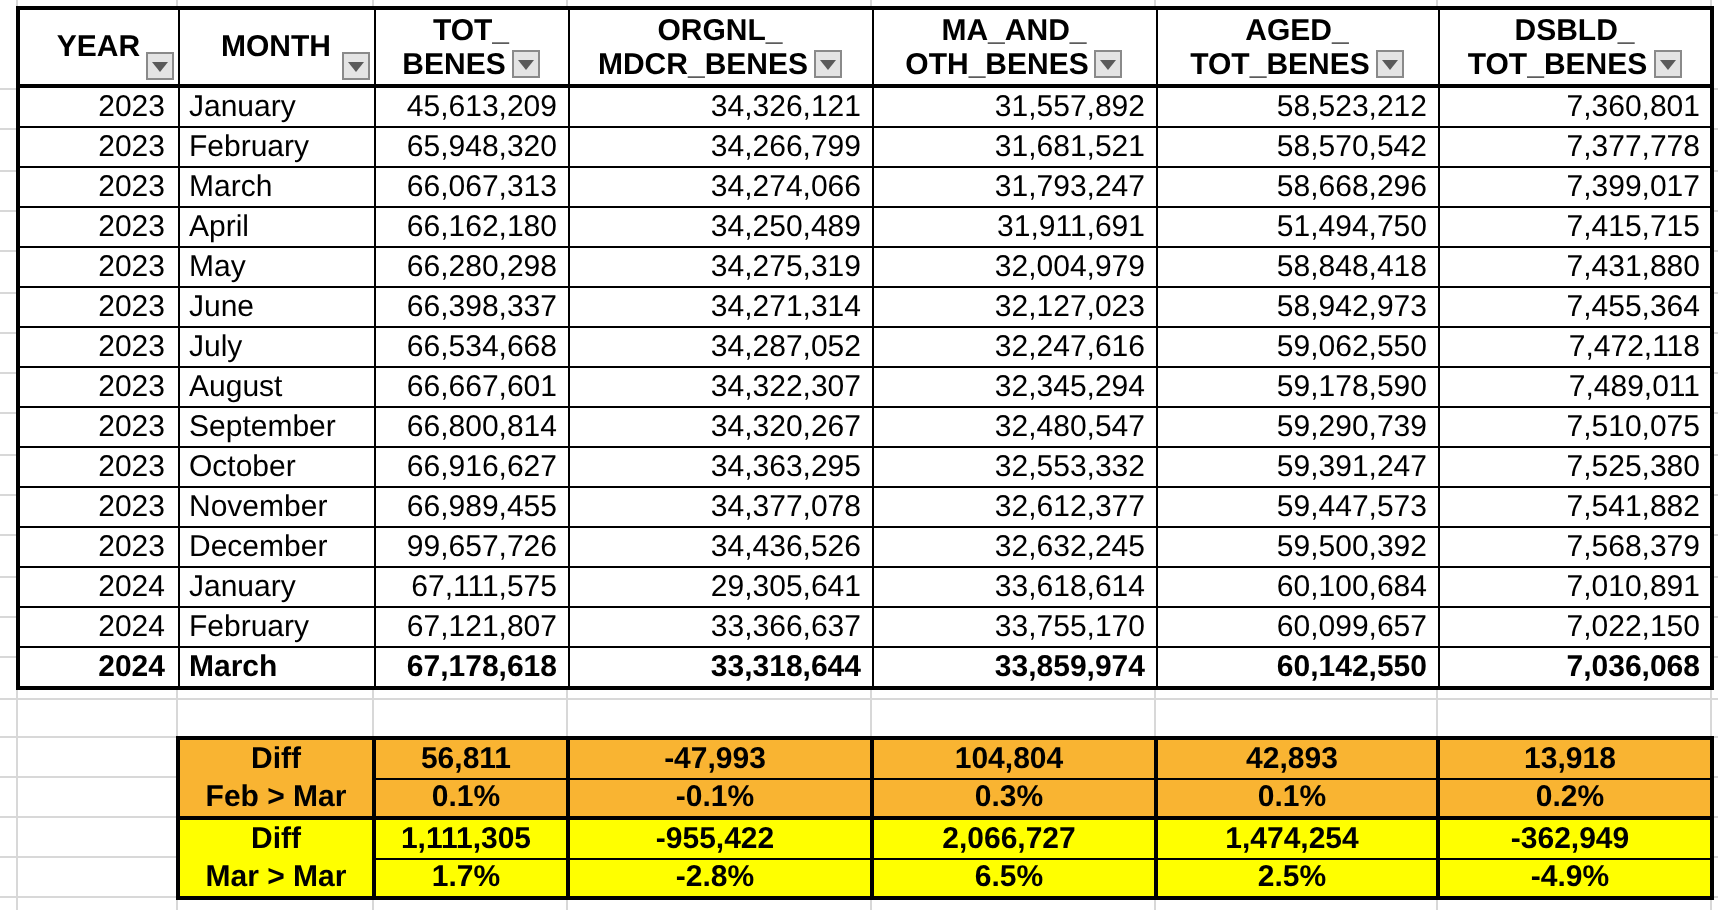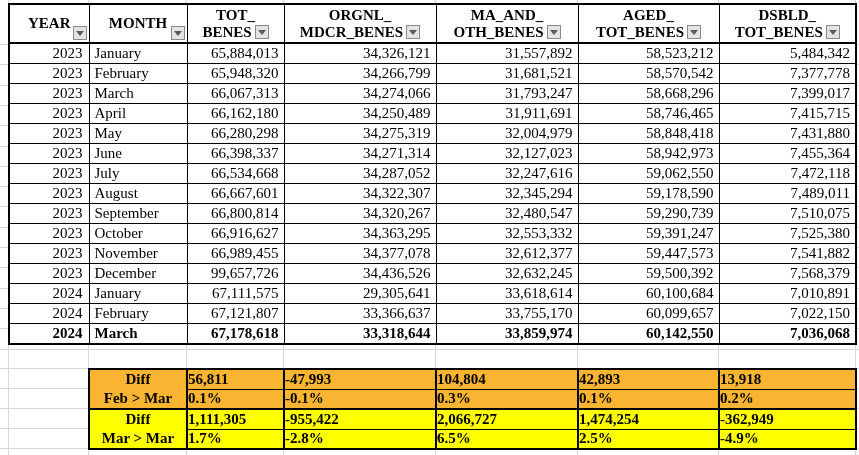--- a/index.html
+++ b/index.html
@@ -1,17 +1,17 @@
 <!DOCTYPE html>
 <html><head>
 <meta charset="utf-8">
 <style>
   * { box-sizing: border-box; margin: 0; padding: 0; }
   body { background: #ffffff; font-family: "Liberation Sans", "DejaVu Sans", sans-serif; }
-  #canvas { position: relative; width: 859px; height: 455px; background: #fff; overflow: hidden; font-family: Liberation Serif, serif; }
+  #canvas { position: relative; width: 859px; height: 455px; background: #fff; overflow: hidden; }
 
   
   #gridlines { position: absolute; inset: 0; z-index: 0; }
   .gl-h { position: absolute; left: 0; width: 859px; height: 1px; background: var(--grid, #D8D8D8); }
   .gl-v { position: absolute; top: 0; height: 455px; width: 1px; background: var(--grid, #D8D8D8); }
 
   
   table { border-collapse: collapse; table-layout: fixed; background: #fff; z-index: 1; }
   #main-table { position: absolute; left: 8px; top: 3px; width: 847px; border: 2px solid #000; }
   #main-table th, #main-table td { border: 1px solid #000; overflow: hidden; white-space: nowrap; }
@@ -39,21 +39,21 @@
   tr.hl-green td { background: var(--green, #92D050); font-weight: bold; border-top: 2px solid #000; }
 
   
   #summary-table { position: absolute; left: 88px; top: 368px; width: 767px; border: 2px solid #000; }
   #summary-table tr { height: 20px; }
   #summary-table td { border: 2px solid #000; font-size: 15px; font-weight: bold; overflow: hidden; white-space: nowrap; }
   #summary-table td.s-diff { border-bottom: 1px solid #000; }
   #summary-table td.s-pct  { border-top: 1px solid #000; }
   .s-label { text-align: center; vertical-align: middle; }
   .s-label div { line-height: 19px; }
-  .s-val { text-align: left; padding-right: 5px; }
+  .s-val { text-align: center; padding-right: 5px; }
   .block-orange { background: var(--orange, #F9B432); }
   .block-yellow { background: var(--yellow, #FFFF00); }
 </style>
 </head>
 <body>
 
 <div id="canvas" style="--gray: #D9D9D9; --green: #92D050; --orange: #F9B432; --yellow: #FFFF00; --grid: #D8D8D8;">
   <div id="gridlines">
       <div class="gl-h" style="top: 44px;"></div>
       <div class="gl-h" style="top: 64.3px;"></div>
@@ -168,25 +168,25 @@
                 </button>
               </div>
             </div>
           </th>
         </tr>
       </thead>
     <tbody id="main-tbody">
         <tr>
           <td class="td-year">2023</td>
           <td class="td-month">January</td>
-          <td class="td-num">65,884,013</td>
+          <td class="td-num">45,613,209</td>
           <td class="td-num">34,326,121</td>
           <td class="td-num">31,557,892</td>
           <td class="td-num">58,523,212</td>
-          <td class="td-num">5,484,342</td>
+          <td class="td-num">7,360,801</td>
         </tr>
         <tr>
           <td class="td-year">2023</td>
           <td class="td-month">February</td>
           <td class="td-num">65,948,320</td>
           <td class="td-num">34,266,799</td>
           <td class="td-num">31,681,521</td>
           <td class="td-num">58,570,542</td>
           <td class="td-num">7,377,778</td>
         </tr>
@@ -198,21 +198,21 @@
           <td class="td-num">31,793,247</td>
           <td class="td-num">58,668,296</td>
           <td class="td-num">7,399,017</td>
         </tr>
         <tr>
           <td class="td-year">2023</td>
           <td class="td-month">April</td>
           <td class="td-num">66,162,180</td>
           <td class="td-num">34,250,489</td>
           <td class="td-num">31,911,691</td>
-          <td class="td-num">58,746,465</td>
+          <td class="td-num">51,494,750</td>
           <td class="td-num">7,415,715</td>
         </tr>
         <tr>
           <td class="td-year">2023</td>
           <td class="td-month">May</td>
           <td class="td-num">66,280,298</td>
           <td class="td-num">34,275,319</td>
           <td class="td-num">32,004,979</td>
           <td class="td-num">58,848,418</td>
           <td class="td-num">7,431,880</td>

